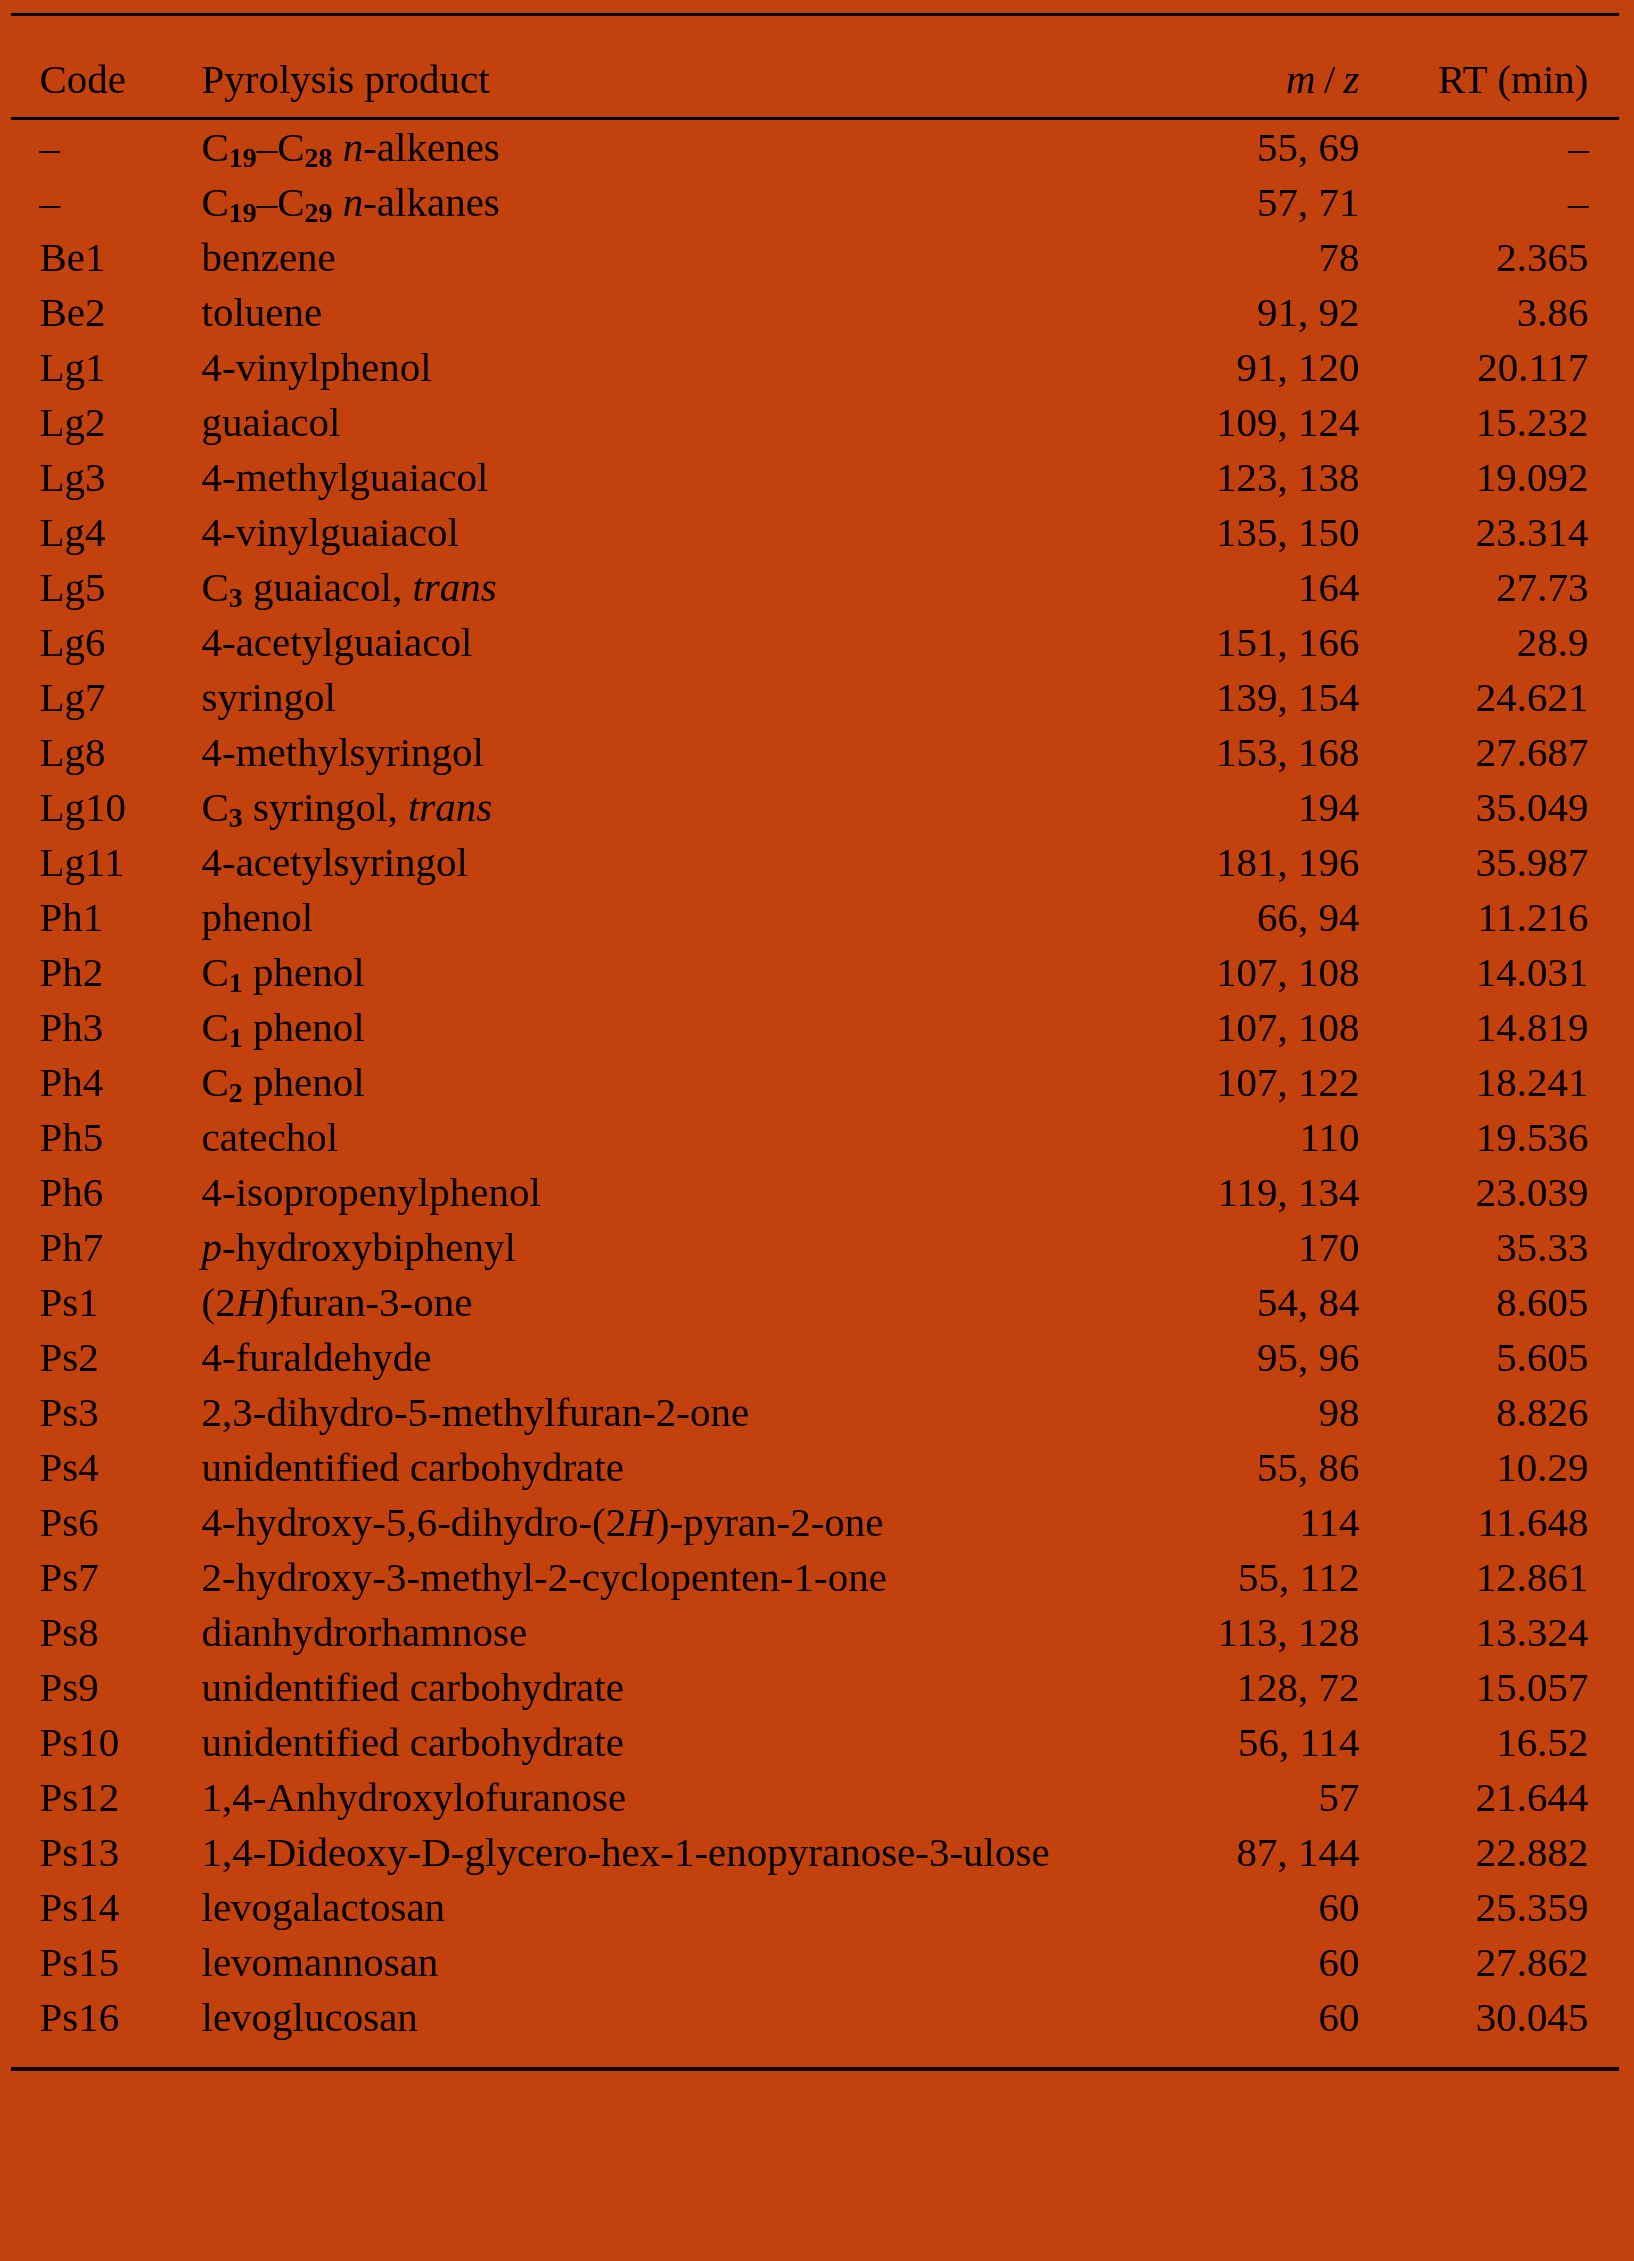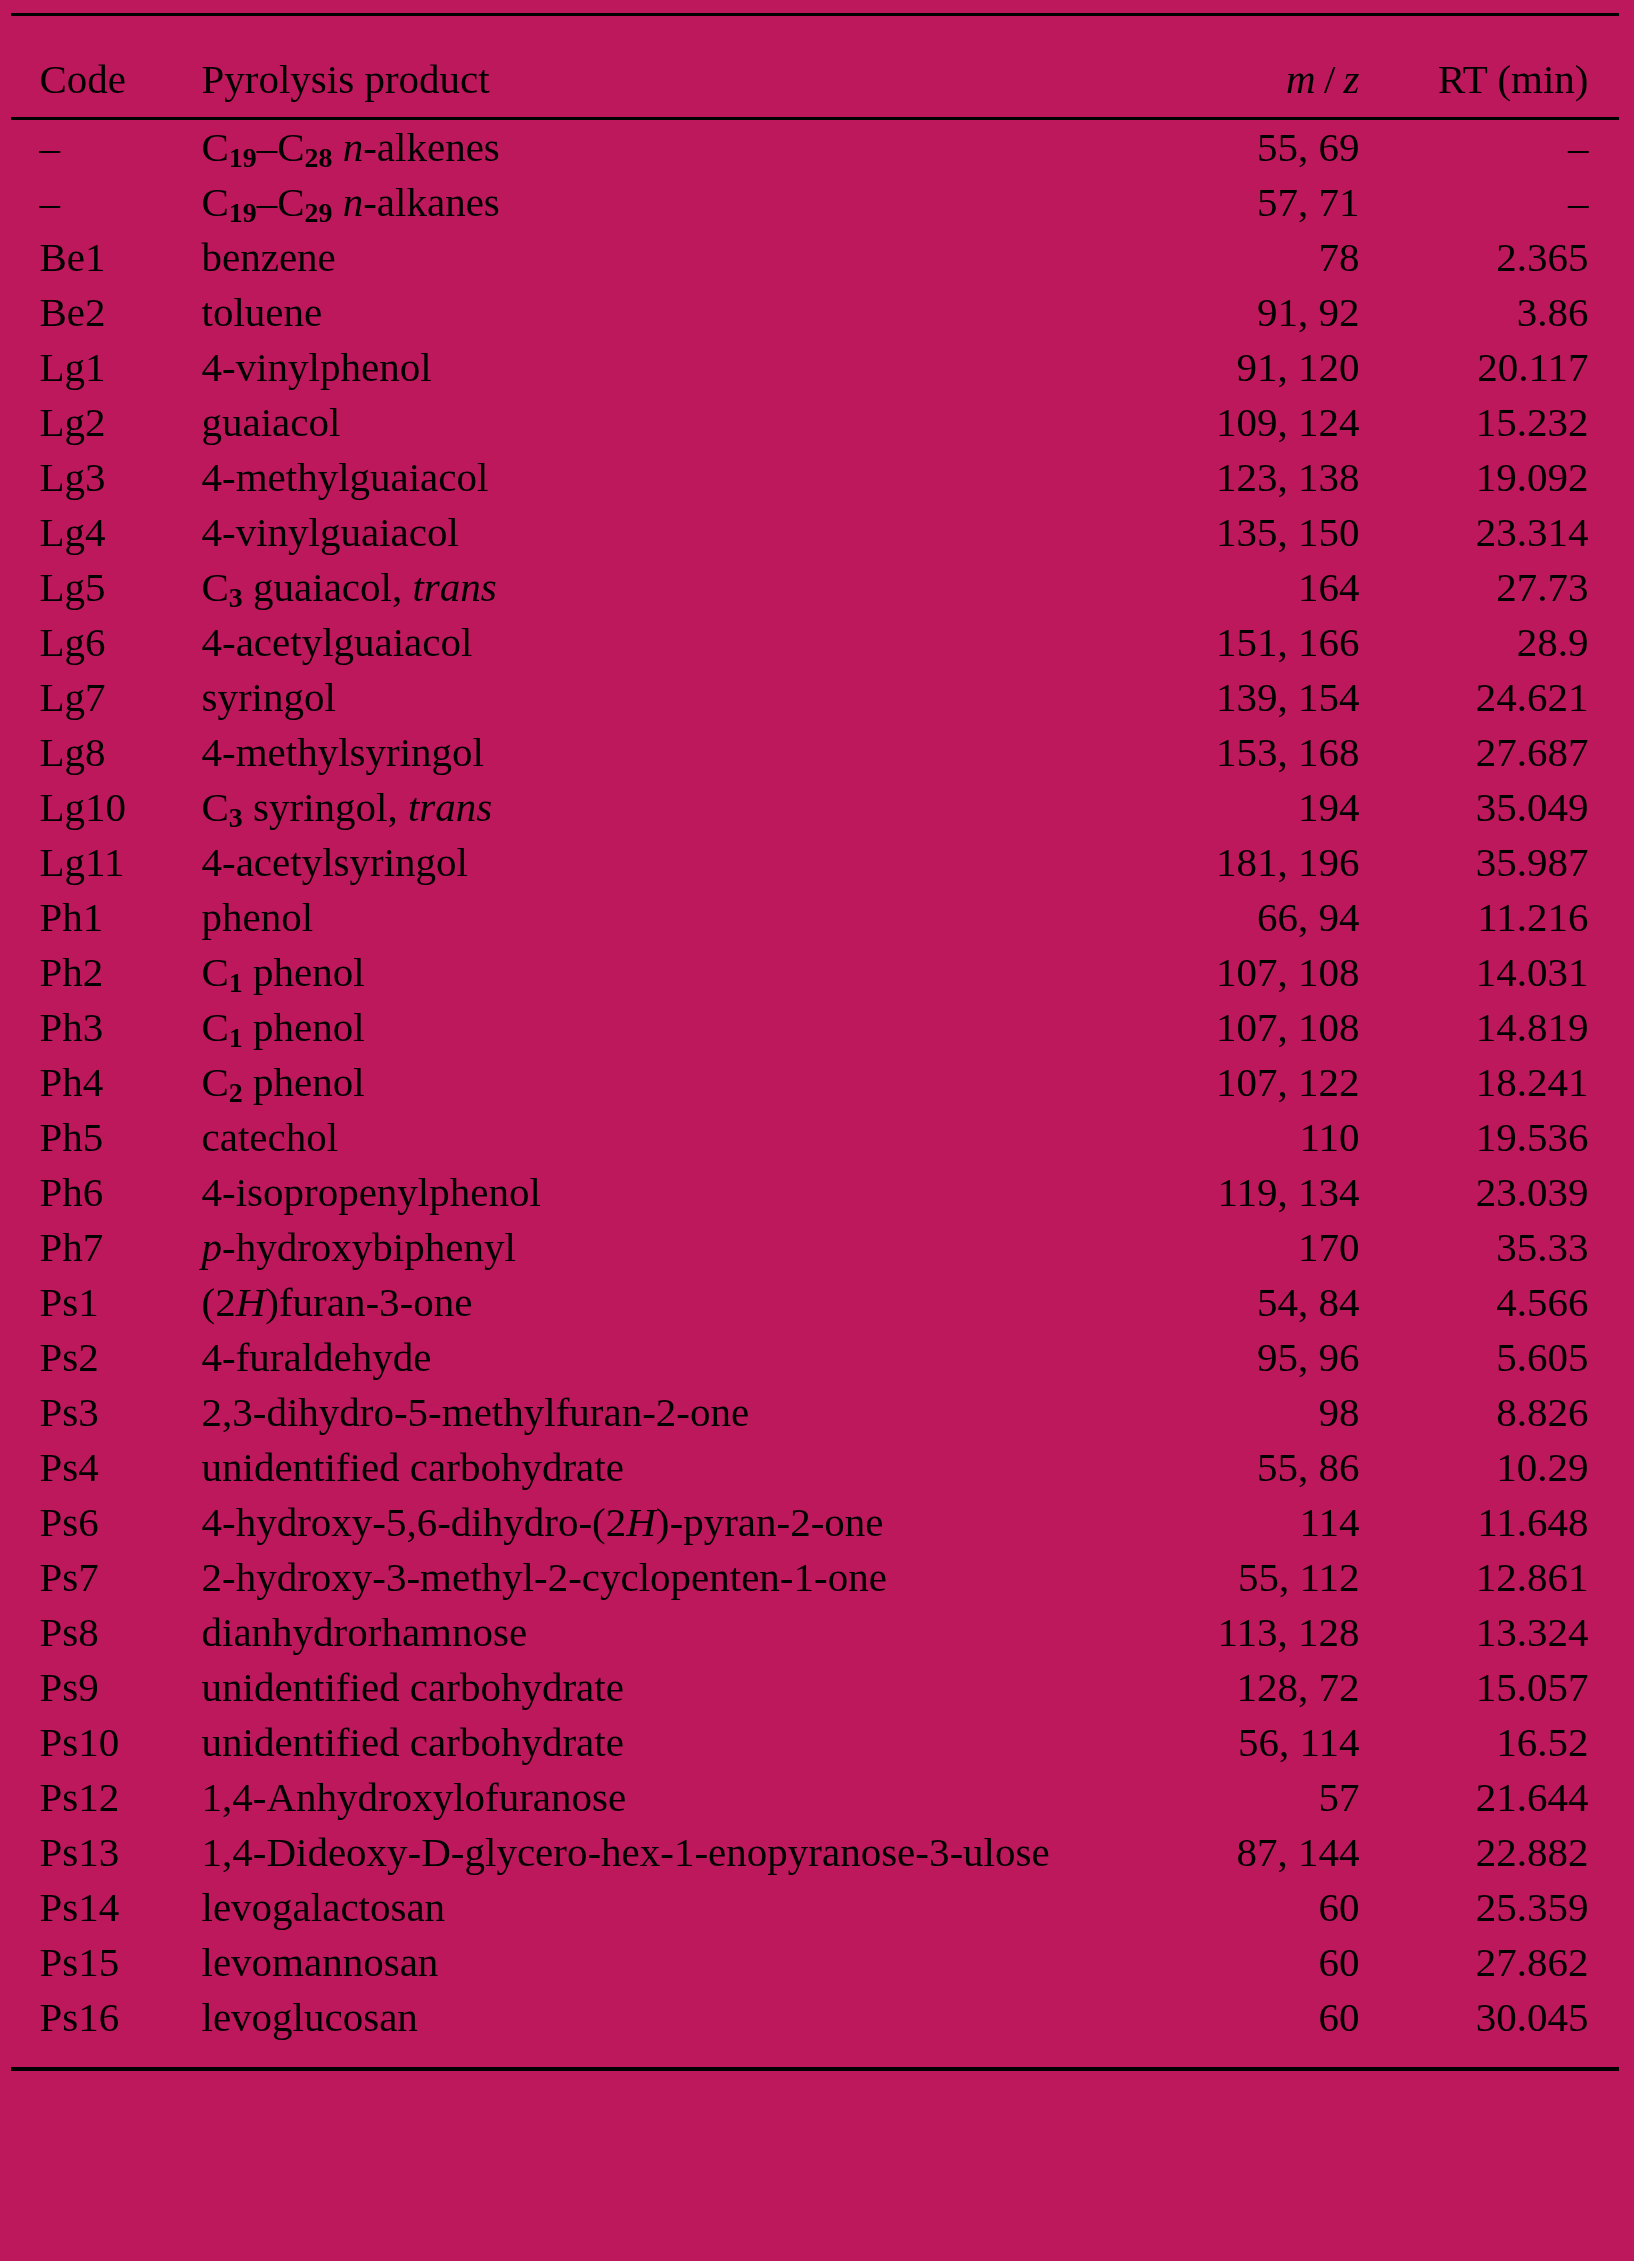--- a/index.html
+++ b/index.html
@@ -4,21 +4,21 @@
 <style>
   html, body {
     margin: 0;
     padding: 0;
     background: #ffffff;
   }
   .page {
     position: relative;
     width: 1634px;
     height: 2261px;
-    background: #be185d;
+    background: #c2410c;
     color: #000000;
     font-family: "Liberation Serif", "DejaVu Serif", serif;
     font-size: 41px;
     overflow: hidden;
   }
   .tbl {
     position: absolute;
     left: 11px;
     top: 12.7px;
     width: 1608px;
@@ -214,21 +214,21 @@
     <div class="c code">Ph7</div>
     <div class="c prod"><span class="i">p</span>-hydroxybiphenyl</div>
     <div class="c mz">170</div>
     <div class="c rt">35.33</div>
   </div>
 
   <div class="t-row">
     <div class="c code">Ps1</div>
     <div class="c prod">(2<span class="i">H</span>)furan-3-one</div>
     <div class="c mz">54, 84</div>
-    <div class="c rt">4.566</div>
+    <div class="c rt">8.605</div>
   </div>
 
   <div class="t-row">
     <div class="c code">Ps2</div>
     <div class="c prod">4-furaldehyde</div>
     <div class="c mz">95, 96</div>
     <div class="c rt">5.605</div>
   </div>
 
   <div class="t-row">

